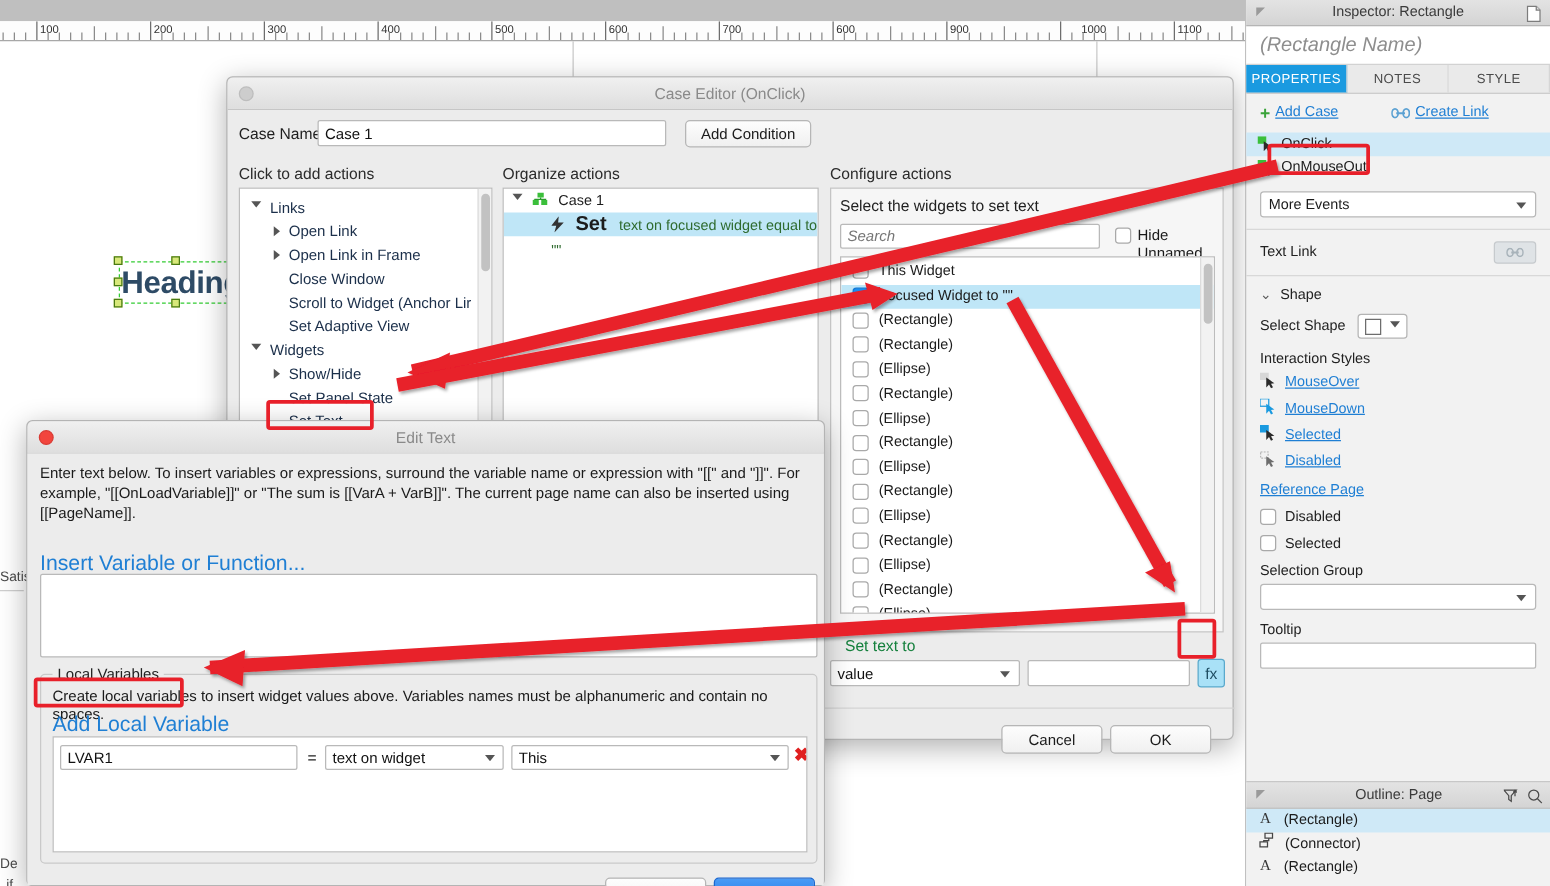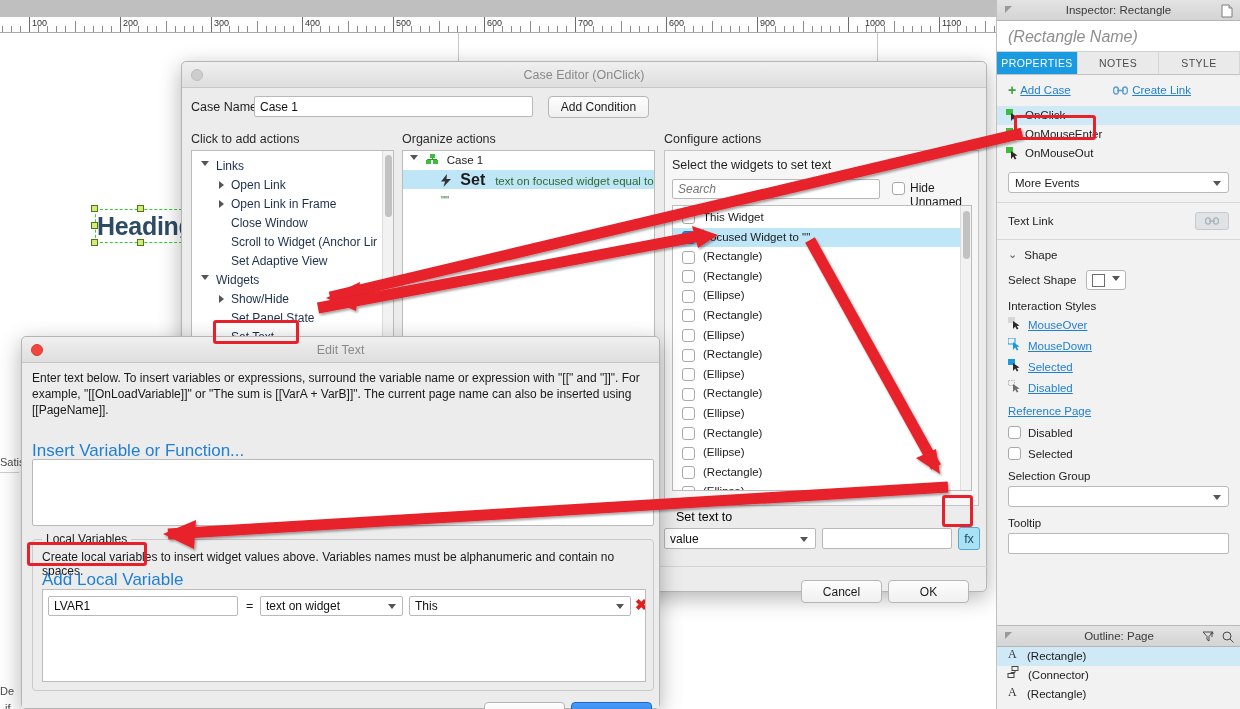--- a/index.html
+++ b/index.html
@@ -338,21 +338,21 @@
             <div style="height: 19.6px; line-height: 19.6px; padding-left: 9px; font-size: 11.5px; color: rgb(27, 27, 27);"><span class="chk" style="margin-right: 8px;"></span><span>(Ellipse)</span></div>
             <div style="height: 19.6px; line-height: 19.6px; padding-left: 9px; font-size: 11.5px; color: rgb(27, 27, 27);"><span class="chk" style="margin-right: 8px;"></span><span>(Rectangle)</span></div>
             <div style="height: 19.6px; line-height: 19.6px; padding-left: 9px; font-size: 11.5px; color: rgb(27, 27, 27);"><span class="chk" style="margin-right: 8px;"></span><span>(Ellipse)</span></div>
           </div>
         <div class="scrollbar" style="right:0;top:0;bottom:0">
           <div class="scrollthumb" style="top:5px;height:48px"></div>
         </div>
       </div>
     </div>
 
-    <div class="abs" style="left:494px;top:422px;font-size:12.5px;color:#000000">Set text to</div>
+    <div class="abs" style="left:494px;top:422px;font-size:12.5px;color:#15803d">Set text to</div>
     <div class="abs field" style="left:482px;top:440px;width:152px;height:21px;line-height:16px;position:absolute">
       <span>value</span>
       <span class="tri down" style="position:absolute;right:7px;top:8px"></span>
     </div>
     <input class="abs field" style="left: 640px; top: 440px; width: 130px; height: 21px;" value="">
     <div class="abs" style="left:776px;top:439px;width:22px;height:23px;background:#a9e1f7;border:1px solid #5aa9cc;border-radius:3px;text-align:center;line-height:22px;font-size:12.5px;color:#1f4e63">fx</div>
 
     <div class="abs" style="left:0;top:478px;width:806px;height:1px;background:#d4d4d4"></div>
     <div class="abs btn" style="left:619px;top:492px;width:81px;height:23px;line-height:22px">Cancel</div>
     <div class="abs btn" style="left:706px;top:492px;width:81px;height:23px;line-height:22px">OK</div>
@@ -424,24 +424,20 @@
         <rect x="9.5" y="1" width="5" height="7" rx="3.5" fill="none" stroke="#2b87c8" stroke-width="1.4"></rect>
       </svg>
       <a class="insp-link" style="margin-right:38px">Create Link</a>
     </div>
   </div>
   <div id="event-rows">
       <div class="ev-row sel"><span class="cursor-ico"><svg width="13" height="13">
             <rect x="0" y="0" width="7" height="6" fill="#3bbf3b"></rect>
             <polygon points="5,4 5,12 7.2,9.6 8.8,12.6 10.4,11.8 8.8,9 11.5,8.6" fill="#2b2b2b"></polygon>
           </svg></span><span>OnClick</span></div>
-      <div class="ev-row"><span class="cursor-ico"><svg width="13" height="13">
-            <rect x="0" y="0" width="7" height="6" fill="#3bbf3b"></rect>
-            <polygon points="5,4 5,12 7.2,9.6 8.8,12.6 10.4,11.8 8.8,9 11.5,8.6" fill="#2b2b2b"></polygon>
-          </svg></span><span>OnMouseEnter</span></div>
       <div class="ev-row"><span class="cursor-ico"><svg width="13" height="13">
             <rect x="0" y="0" width="7" height="6" fill="#3bbf3b"></rect>
             <polygon points="5,4 5,12 7.2,9.6 8.8,12.6 10.4,11.8 8.8,9 11.5,8.6" fill="#2b2b2b"></polygon>
           </svg></span><span>OnMouseOut</span></div>
     </div>
 
   <div class="insp-sec" style="padding-top:9px;padding-bottom:9px">
     <div class="sel-field" style="position:relative;line-height:21px;padding-left:6px;font-size:11.5px">
       <span>More Events</span>
       <span class="tri down" style="position:absolute;right:7px;top:8px"></span>

